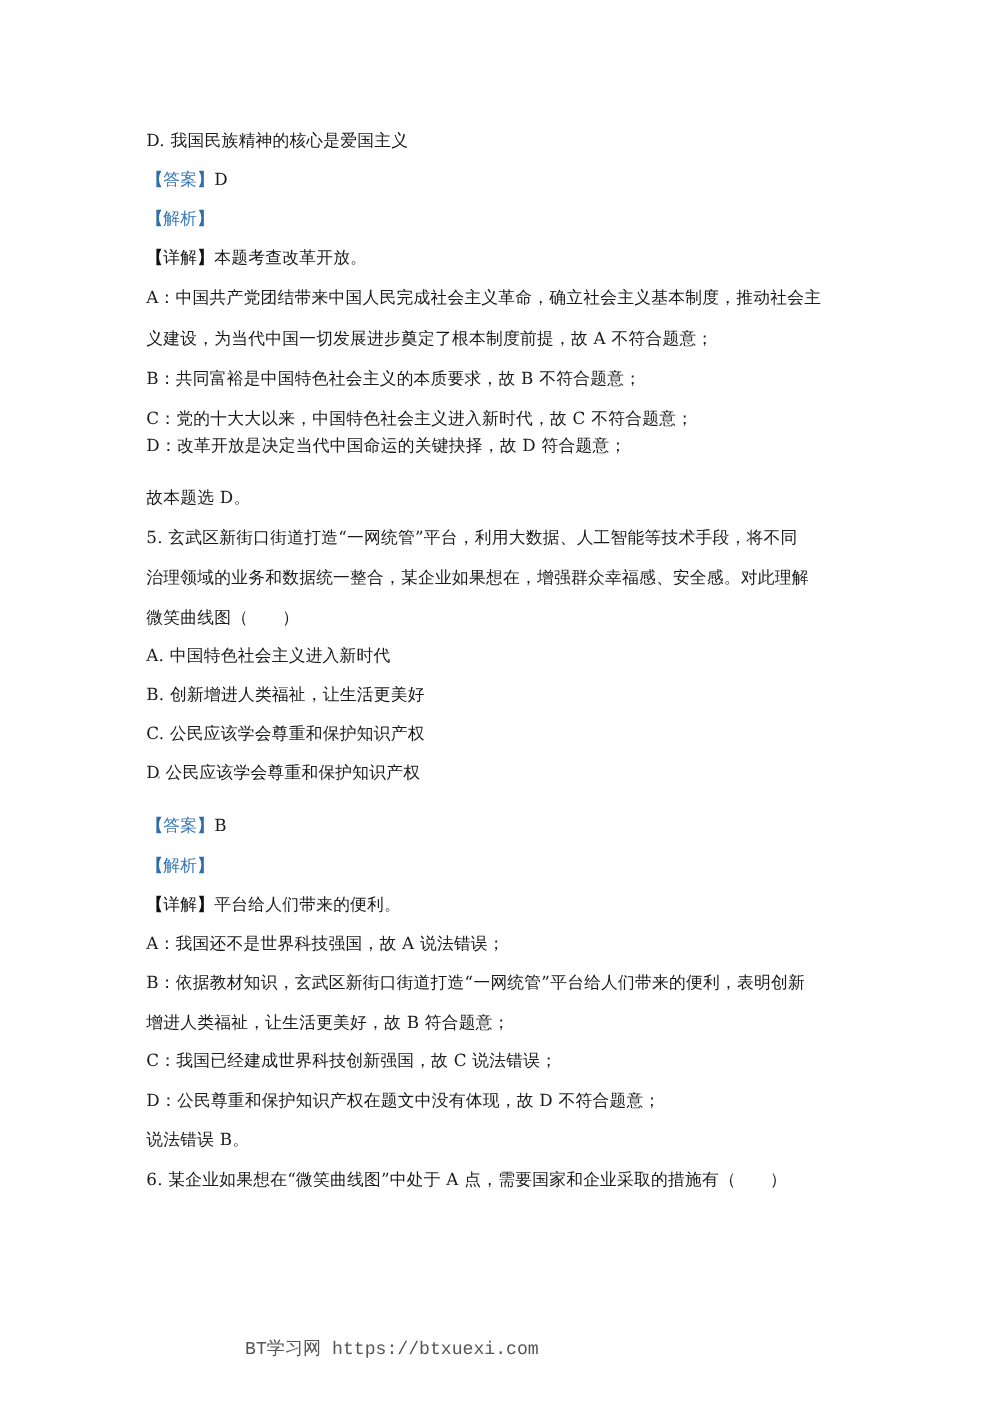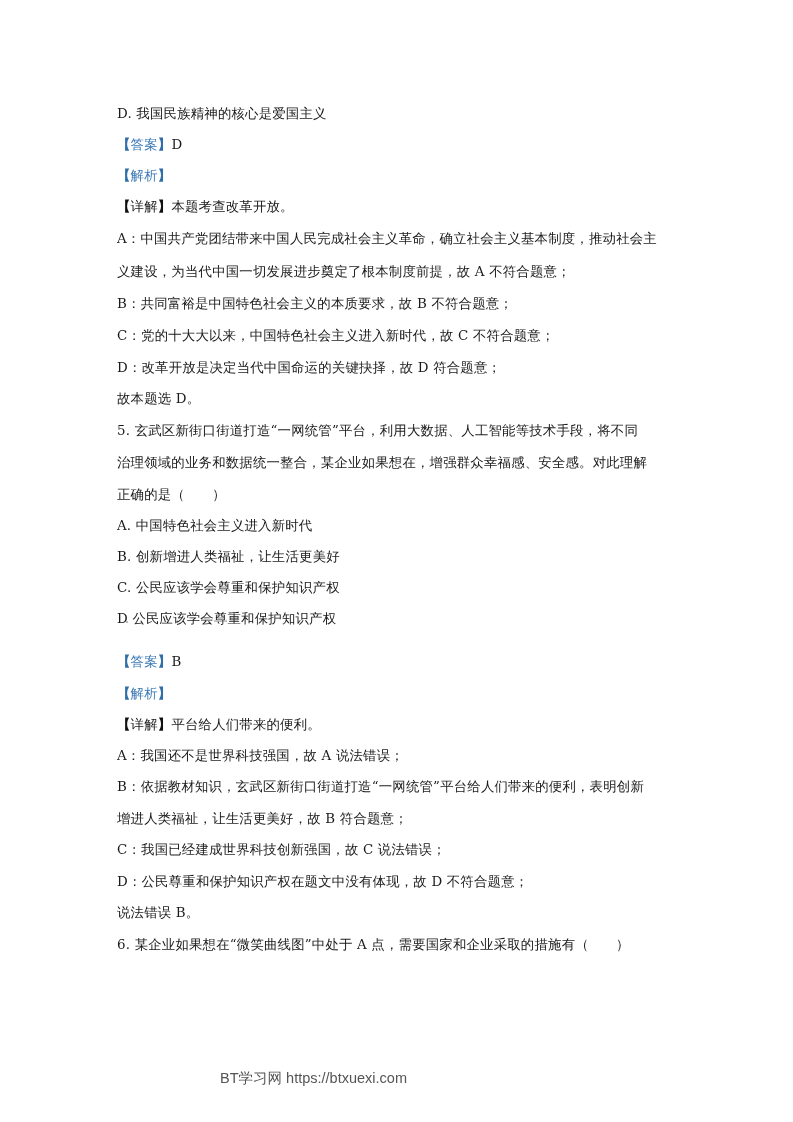--- a/index.html
+++ b/index.html
@@ -39,21 +39,21 @@
     .detail-br {
       color: #111;
       font-weight: bold;
     }
     .footer {
       position: absolute;
       left: 0;
       width: 627px;
       top: 1069px;
       text-align: center;
-      font-family: Liberation Sans, sans-serif;
+      font-family: Liberation Mono, monospace;
       font-size: 14.5px;
       color: #555555;
     }
     .dot {
       position: absolute;
       left: 126px;
       top: 621px;
       width: 2px;
       height: 2px;
       background: #bbb;
@@ -75,26 +75,26 @@
   </div>
 
   <div class="line" style="top:196px">
     <span class="detail-br">【</span><span>详解</span><span class="detail-br">】</span><span>本题考查改革开放。</span>
   </div>
 
   <div class="line" style="top:229px">A：中国共产党团结带来中国人民完成社会主义革命，确立社会主义基本制度，推动社会主</div>
   <div class="line" style="top:262px">义建设，为当代中国一切发展进步奠定了根本制度前提，故 A 不符合题意；</div>
   <div class="line" style="top:294px">B：共同富裕是中国特色社会主义的本质要求，故 B 不符合题意；</div>
   <div class="line" style="top:326px">C：党的十大大以来，中国特色社会主义进入新时代，故 C 不符合题意；</div>
-  <div class="line" style="top:358px">D：改革开放是决定当代中国命运的关键抉择，故 D 符合题意；</div>
+  <div class="line" style="top:348px">D：改革开放是决定当代中国命运的关键抉择，故 D 符合题意；</div>
   <div class="line" style="top:389px">故本题选 D。</div>
 
   <div class="line" style="top:421px">5. 玄武区新街口街道打造“一网统管”平台，利用大数据、人工智能等技术手段，将不同</div>
   <div class="line" style="top:453px">治理领域的业务和数据统一整合，某企业如果想在，增强群众幸福感、安全感。对此理解</div>
-  <div class="line" style="top:485px">正确的是（　　）</div>
+  <div class="line" style="top:485px">微笑曲线图（　　）</div>
 
   <div class="line" style="top:516px">A. 中国特色社会主义进入新时代</div>
   <div class="line" style="top:547px">B. 创新增进人类福祉，让生活更美好</div>
   <div class="line" style="top:578px">C. 公民应该学会尊重和保护知识产权</div>
   <div class="line" style="top:609px">D  公民应该学会尊重和保护知识产权</div>
 
   <div class="line" style="top:651px">
     <span class="tag"><span class="br">【</span><span>答案</span><span class="br">】</span></span><span>B</span>
   </div>
 

